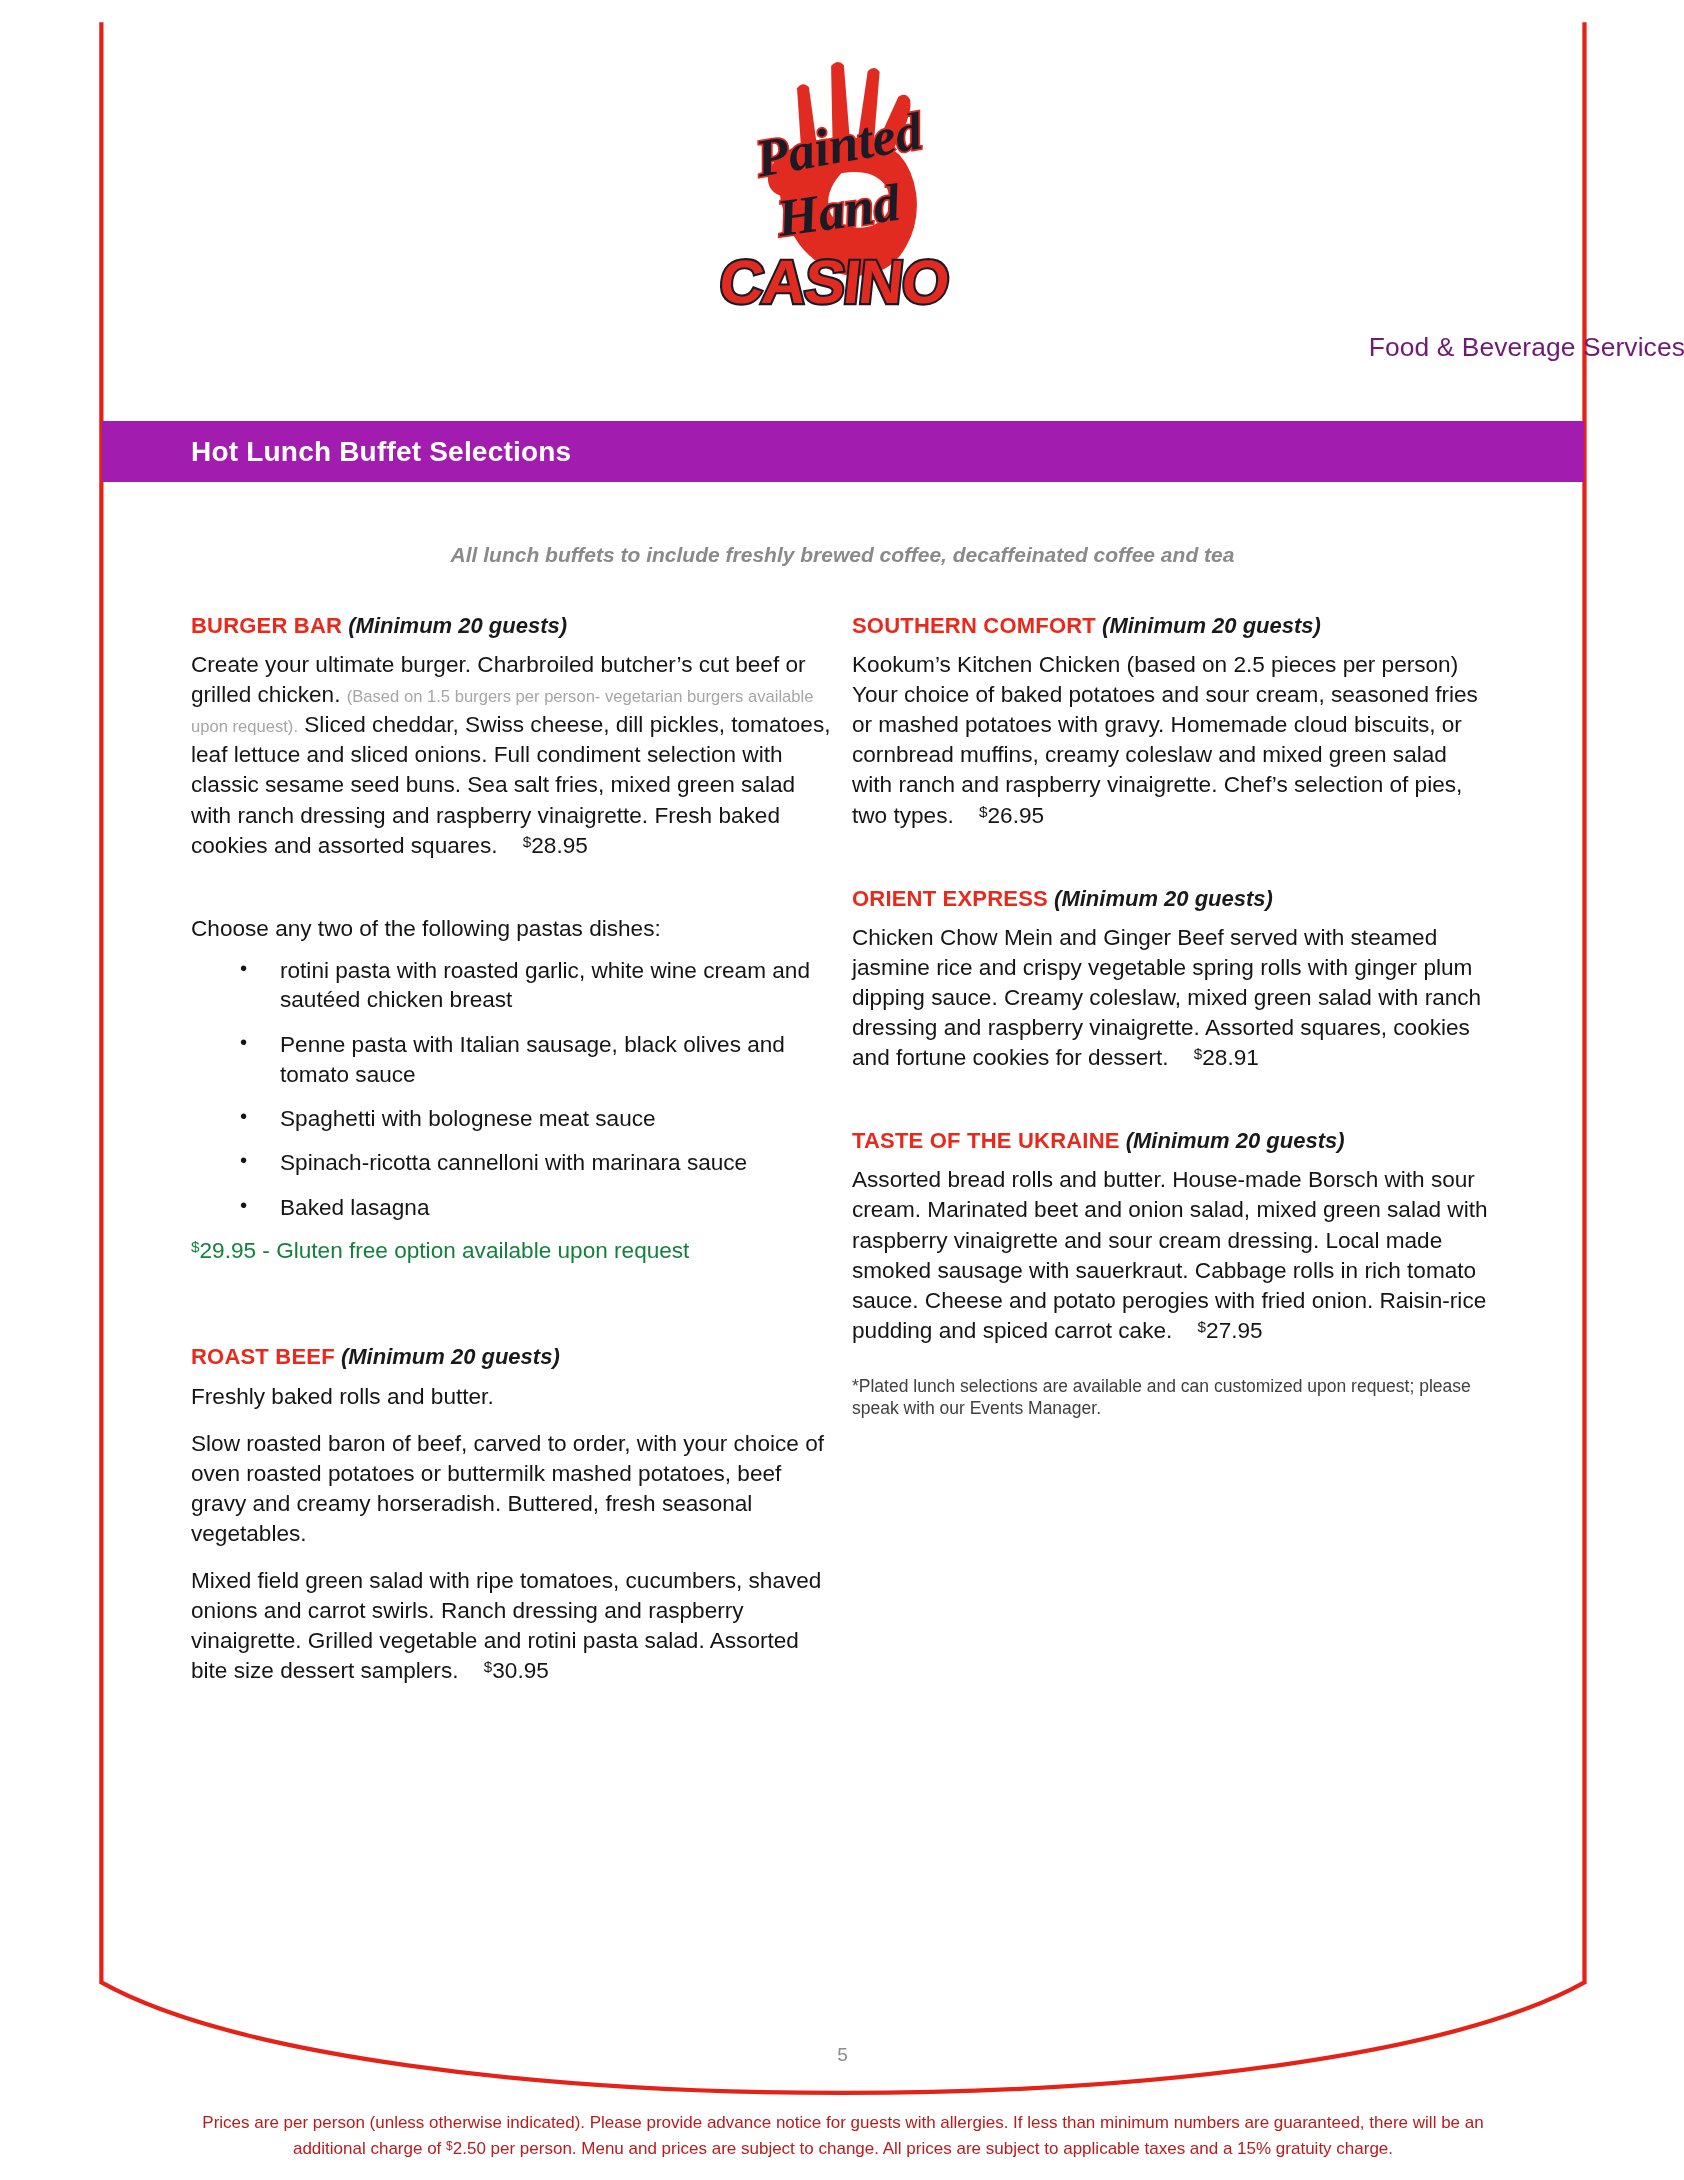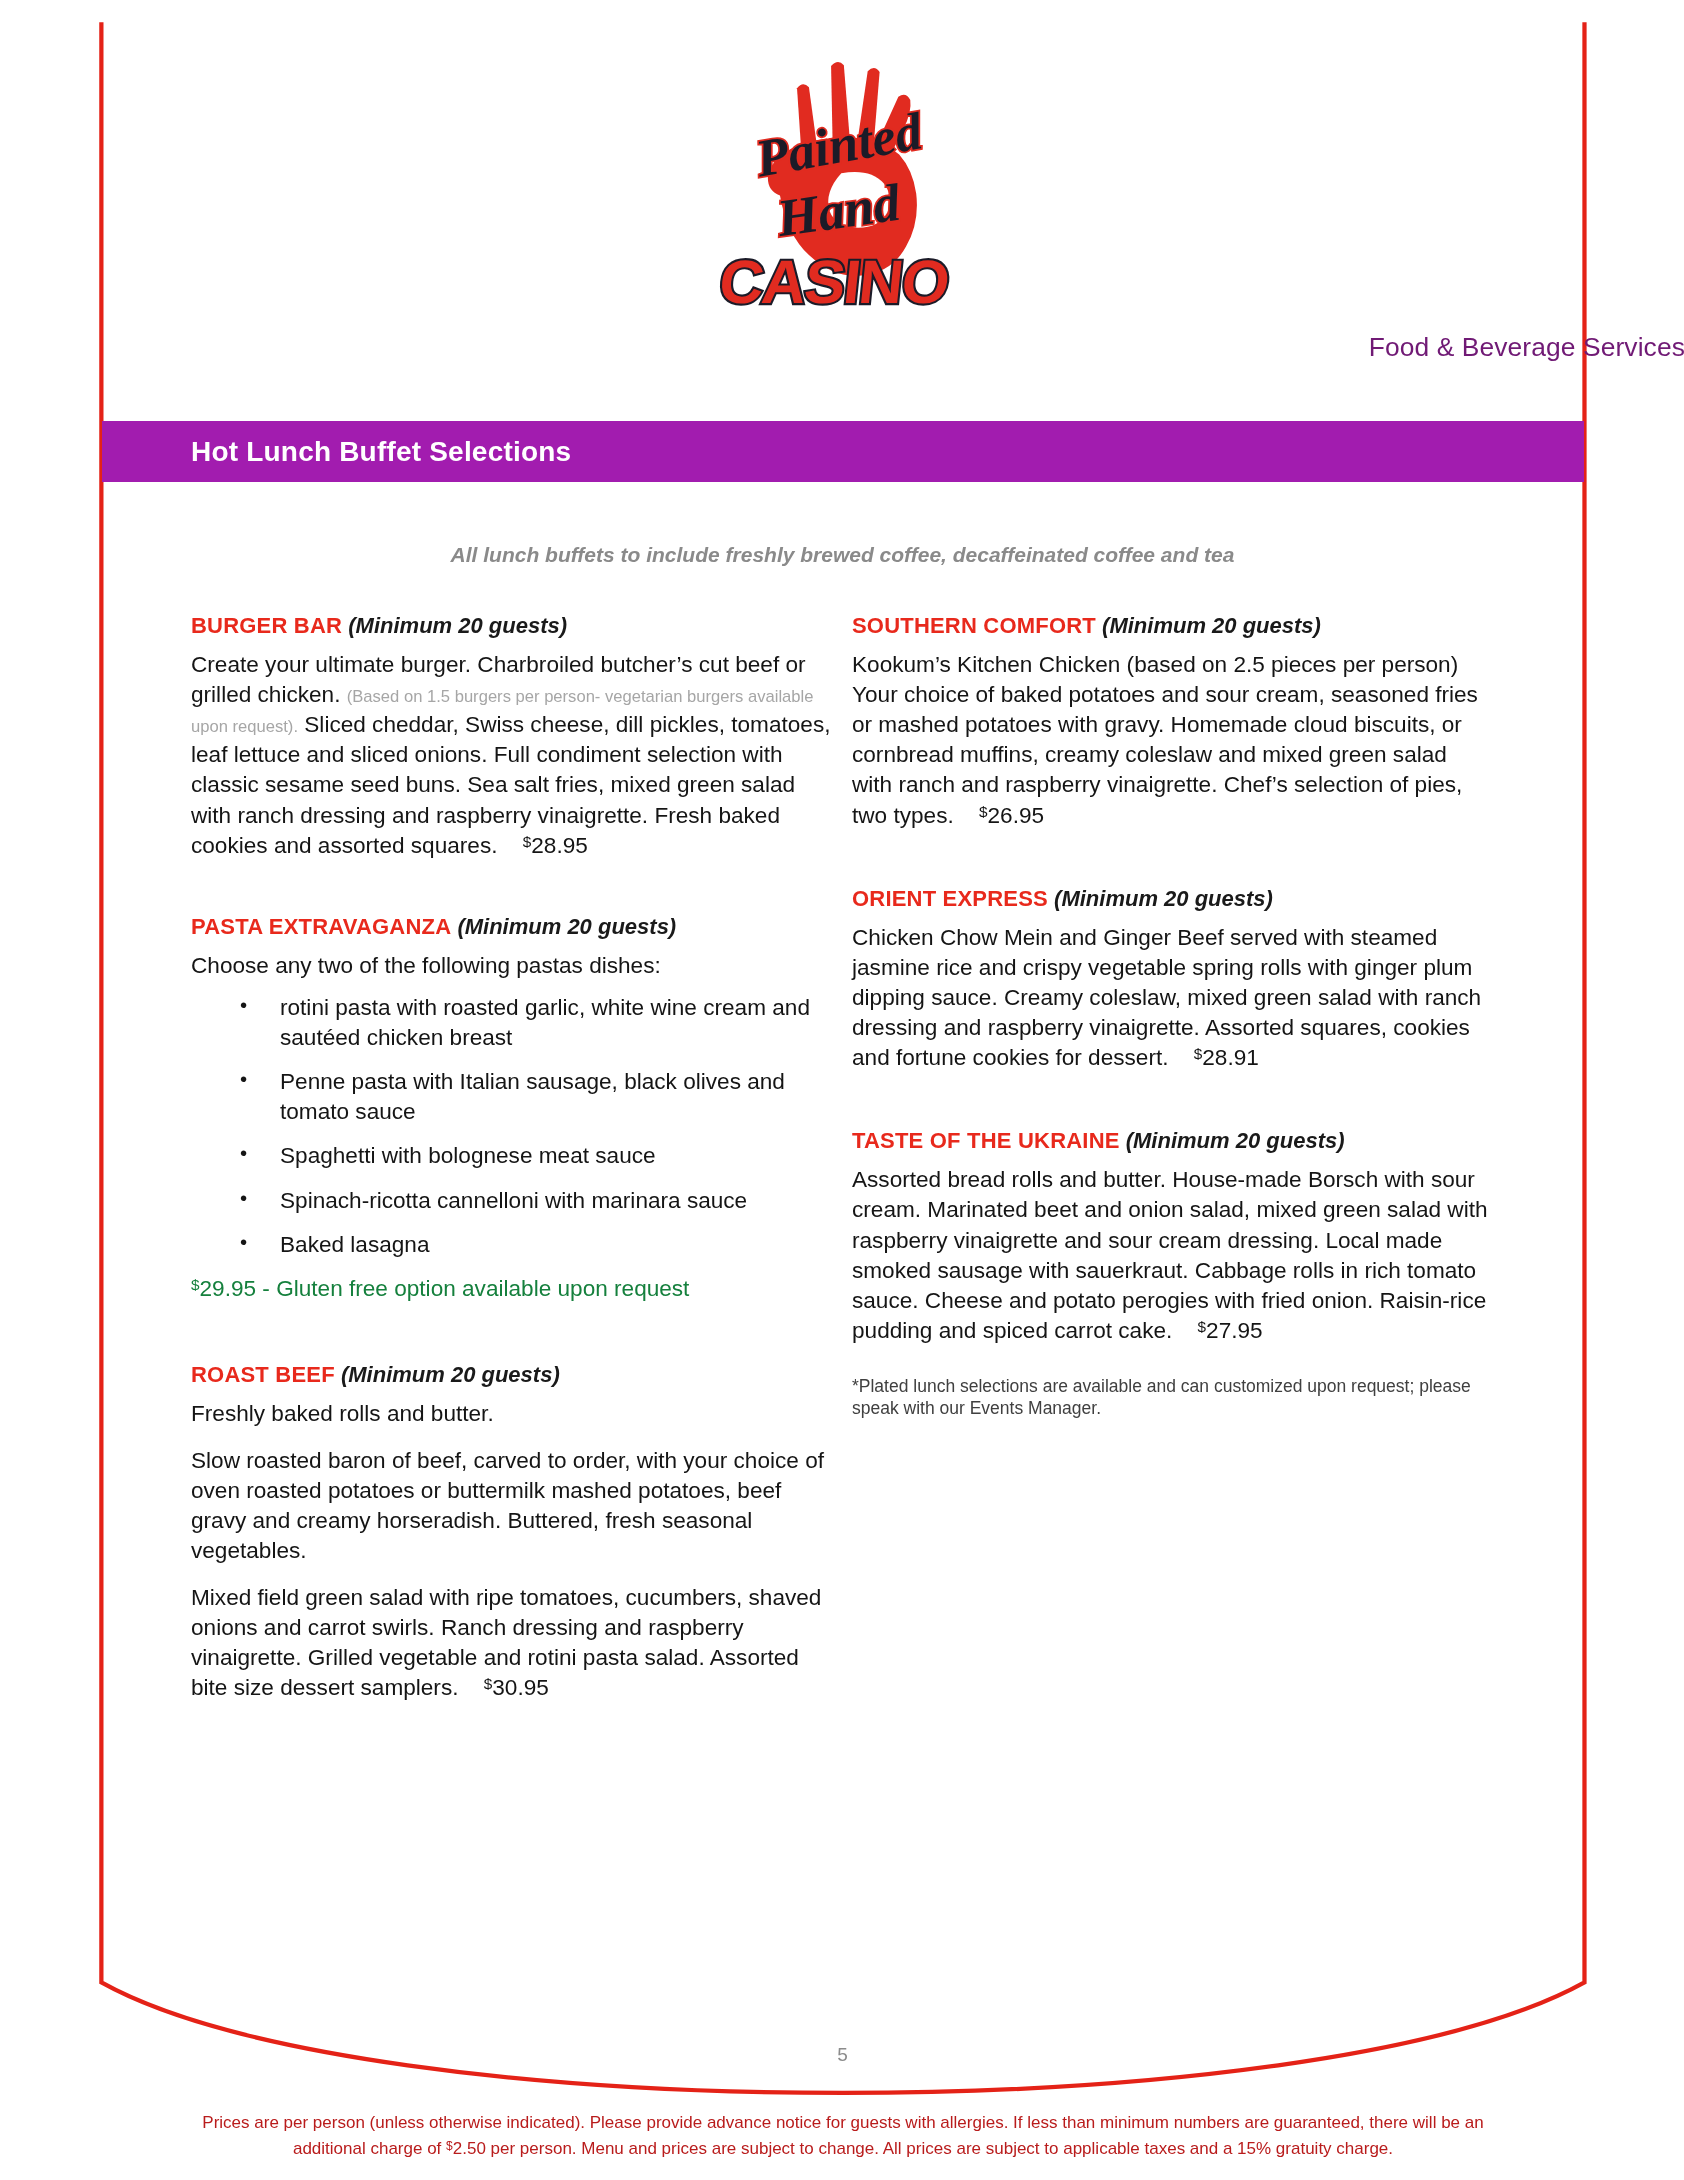--- a/index.html
+++ b/index.html
@@ -226,41 +226,37 @@
       </div>
       <div class="item-body">
         <p><span>Create your ultimate burger. Charbroiled butcher’s cut beef or grilled chicken.</span>
            <span class="fine">(Based on 1.5 burgers per person- vegetarian burgers available upon request).</span>
            <span>Sliced cheddar, Swiss cheese, dill pickles, tomatoes, leaf lettuce and sliced onions. Full condiment selection with classic sesame seed buns. Sea salt fries, mixed green salad with ranch dressing and raspberry vinaigrette. Fresh baked cookies and assorted squares.</span>
            <span class="price-gap"></span><span class="price"><span class="cur">$</span><span>28.95</span></span></p>
       </div>
     </div>
 
     <div class="menu-item" style="margin-bottom:53px;">
-      <div class="item-head">
-        <span class="name">PASTA EXTRAVAGANZA</span>
-        <span class="min">(Minimum 20 guests)</span>
-      </div>
       <div class="item-body">
         <p>Choose any two of the following pastas dishes:</p>
       </div>
       <ul class="dish-list">
         <li>rotini pasta with roasted garlic, white wine cream and sautéed chicken breast</li>
         <li>Penne pasta with Italian sausage, black olives and tomato sauce</li>
         <li>Spaghetti with bolognese meat sauce</li>
         <li>Spinach-ricotta cannelloni with marinara sauce</li>
         <li>Baked lasagna</li>
       </ul>
       <div class="gf-line">
         <span class="price"><span class="cur">$</span><span>29.95</span></span>
         <span>-  Gluten free option available upon request</span>
       </div>
     </div>
 
-    <div class="menu-item" style="margin-top:60px;">
+    <div class="menu-item" style="margin-top:80px;">
       <div class="item-head">
         <span class="name">ROAST BEEF</span>
         <span class="min">(Minimum 20 guests)</span>
       </div>
       <div class="item-body">
         <p>Freshly baked rolls and butter.</p>
         <p>Slow roasted baron of beef, carved to order, with your choice of oven roasted potatoes or buttermilk mashed potatoes, beef gravy and creamy horseradish. Buttered, fresh seasonal vegetables.</p>
         <p><span>Mixed field green salad with ripe tomatoes, cucumbers, shaved onions and carrot swirls. Ranch dressing and raspberry vinaigrette. Grilled vegetable and rotini pasta salad. Assorted bite size dessert samplers.</span>
            <span class="price-gap"></span><span class="price"><span class="cur">$</span><span>30.95</span></span></p>
       </div>

